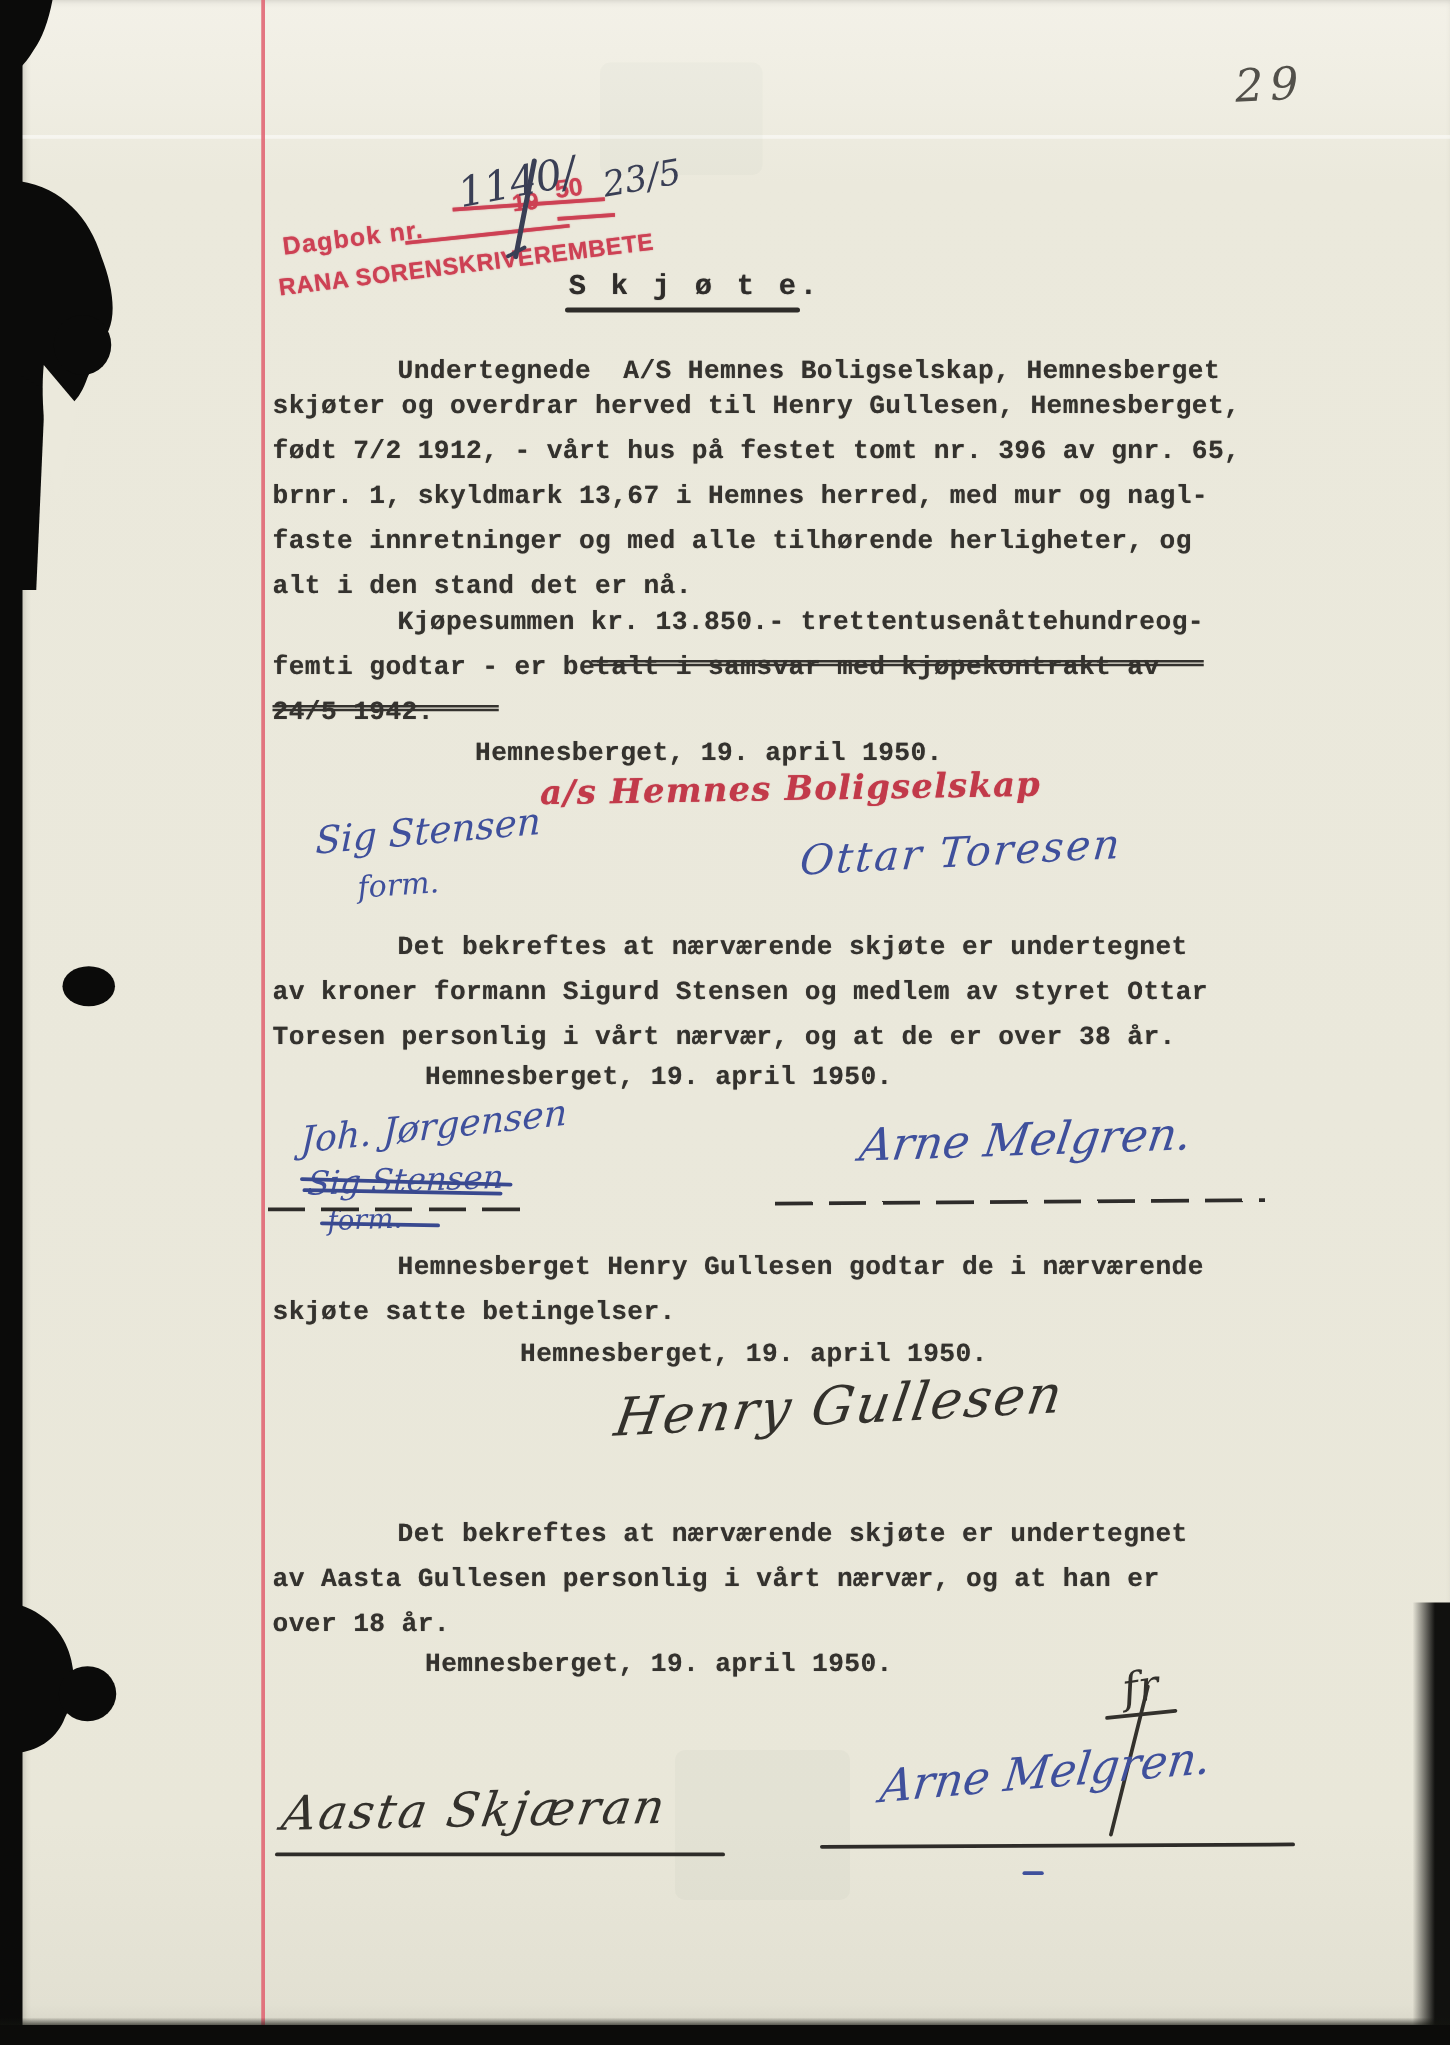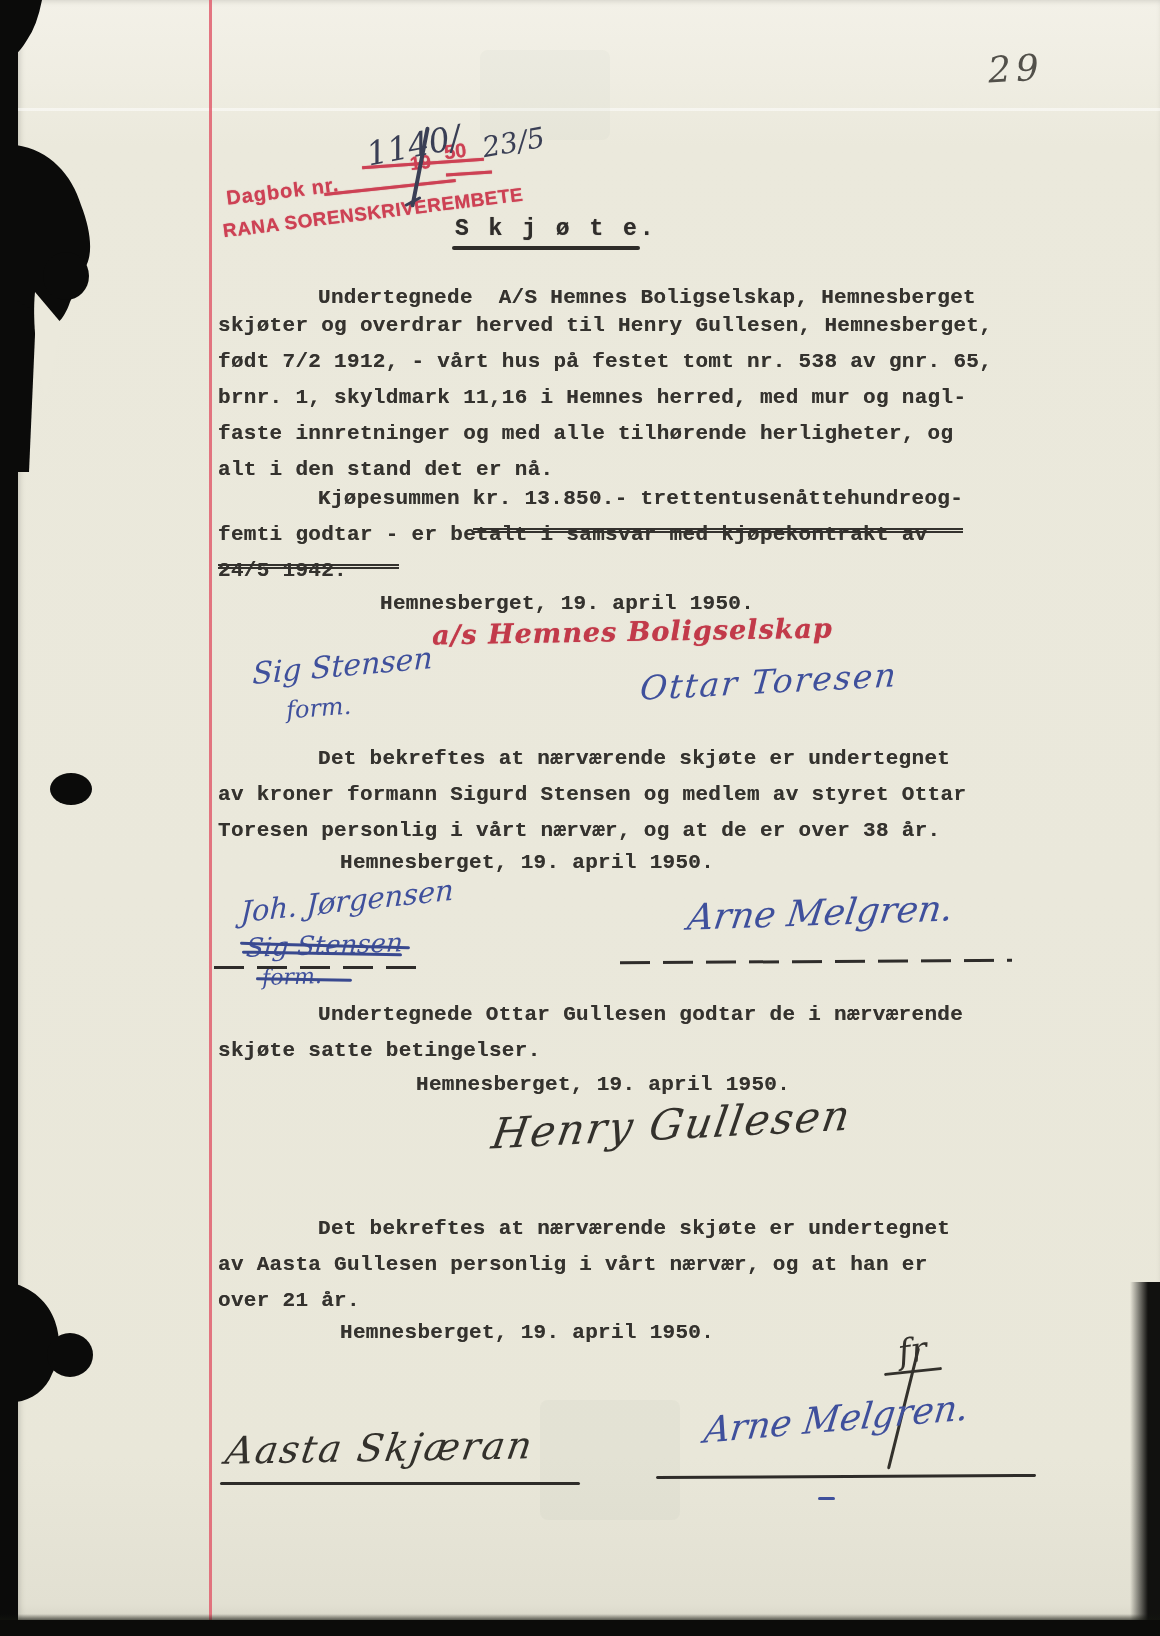--- a/index.html
+++ b/index.html
@@ -84,22 +84,22 @@
   <div class="hw ink-dark" style="left:366px;top:126px;font-size:33px;transform:rotate(-11deg);">1140/</div>
   <div class="hw ink-dark" style="left:482px;top:126px;font-size:28px;transform:rotate(-10deg);">23/5</div>
   <div class="stroke" style="left:418px;top:126px;width:3.5px;height:82px;background:#3a3f55;transform:rotate(11deg);"></div>
   <div class="stroke" style="left:404px;top:200px;width:18px;height:3px;background:#3a3f55;transform:rotate(-28deg);"></div>
 
   <div class="title">S k j ø t e.</div>
   <div class="rule" style="left:452px;top:246px;width:188px;height:3.5px;"></div>
 
   <div class="tw ind" style="top:280px">Undertegnede  A/S Hemnes Boligselskap, Hemnesberget</div>
   <div class="tw" style="top:308px">skjøter og overdrar herved til Henry Gullesen, Hemnesberget,</div>
-  <div class="tw" style="top:344px">født 7/2 1912, - vårt hus på festet tomt nr. 538 av gnr. 65,</div>
-  <div class="tw" style="top:380px">brnr. 1, skyldmark 11,16 i Hemnes herred, med mur og nagl-</div>
+  <div class="tw" style="top:344px">født 7/2 1912, - vårt hus på festet tomt nr. 396 av gnr. 65,</div>
+  <div class="tw" style="top:380px">brnr. 1, skyldmark 13,67 i Hemnes herred, med mur og nagl-</div>
   <div class="tw" style="top:416px">faste innretninger og med alle tilhørende herligheter, og</div>
   <div class="tw" style="top:452px">alt i den stand det er nå.</div>
 
   <div class="tw ind" style="top:481px"><span>Kjøpesummen </span><span class="u2">kr. 13.850.- trettentusenåttehundreog-</span></div>
   <div class="tw" style="top:517px"><span class="u2">femti godtar -</span><span> er betalt i samsvar med kjøpekontrakt av</span></div>
   <div class="tw" style="top:553px">24/5 1942.</div>
 
   <div class="tw" style="top:586px;padding-left:162px;">Hemnesberget, 19. april 1950.</div>
   <div class="script-stamp">a/s Hemnes Boligselskap</div>
   <div class="hw blue" style="left:252px;top:648px;font-size:30px;transform:rotate(-5deg) skewX(-6deg);">Sig Stensen</div>
@@ -114,28 +114,28 @@
   <div class="hw blue" style="left:240px;top:884px;font-size:29px;transform:rotate(-6deg) skewX(-8deg);">Joh. Jørgensen</div>
   <div class="hw blue" style="left:246px;top:930px;font-size:26px;transform:rotate(-2deg) skewX(-6deg);">Sig Stensen</div>
   <div class="hw blue" style="left:262px;top:964px;font-size:22px;transform:rotate(-2deg);">form.</div>
   <div class="stroke" style="left:240px;top:944px;width:170px;height:3px;background:#39498f;transform:rotate(1.5deg);"></div>
   <div class="stroke" style="left:242px;top:952px;width:160px;height:2.5px;background:#39498f;transform:rotate(1deg);"></div>
   <div class="stroke" style="left:256px;top:978px;width:96px;height:2.5px;background:#39498f;transform:rotate(1deg);"></div>
   <div class="rule-dash" style="left:214px;top:966px;width:208px;"></div>
   <div class="hw blue" style="left:688px;top:892px;font-size:36px;transform:rotate(-2deg) skewX(-10deg);">Arne Melgren.</div>
   <div class="rule-dash" style="left:620px;top:960px;width:392px;transform:rotate(-.4deg);"></div>
 
-  <div class="tw ind" style="top:997px">Undertegnede Ottar Gullesen godtar de i nærværende</div>
+  <div class="tw ind" style="top:997px">Hemnesberget Henry Gullesen godtar de i nærværende</div>
   <div class="tw" style="top:1033px">skjøte satte betingelser.</div>
   <div class="tw" style="top:1067px;padding-left:198px;">Hemnesberget, 19. april 1950.</div>
   <div class="hw black-ink" style="left:492px;top:1100px;font-size:42px;transform:rotate(-3deg) skewX(-12deg);letter-spacing:2px;">Henry Gullesen</div>
 
   <div class="tw ind" style="top:1211px">Det bekreftes at nærværende skjøte er undertegnet</div>
   <div class="tw" style="top:1247px">av Aasta Gullesen personlig i vårt nærvær, og at han er</div>
-  <div class="tw" style="top:1283px">over 21 år.</div>
+  <div class="tw" style="top:1283px">over 18 år.</div>
   <div class="tw" style="top:1315px;padding-left:122px;">Hemnesberget, 19. april 1950.</div>
 
   <div class="hw black-ink" style="left:898px;top:1330px;font-size:34px;transform:rotate(-8deg);">fr</div>
   <div class="stroke" style="left:902px;top:1346px;width:3px;height:125px;background:#33312c;transform:rotate(14deg);"></div>
   <div class="stroke" style="left:884px;top:1370px;width:58px;height:3px;background:#33312c;transform:rotate(-6deg);"></div>
 
   <div class="hw black-ink" style="left:226px;top:1426px;font-size:38px;transform:rotate(-1deg) skewX(-10deg);letter-spacing:2px;">Aasta Skjæran</div>
   <div class="rule" style="left:220px;top:1482px;width:360px;"></div>
   <div class="hw blue" style="left:704px;top:1398px;font-size:36px;transform:rotate(-5deg) skewX(-12deg);">Arne Melgren.</div>
   <div class="rule" style="left:656px;top:1475px;width:380px;transform:rotate(-.3deg);"></div>

